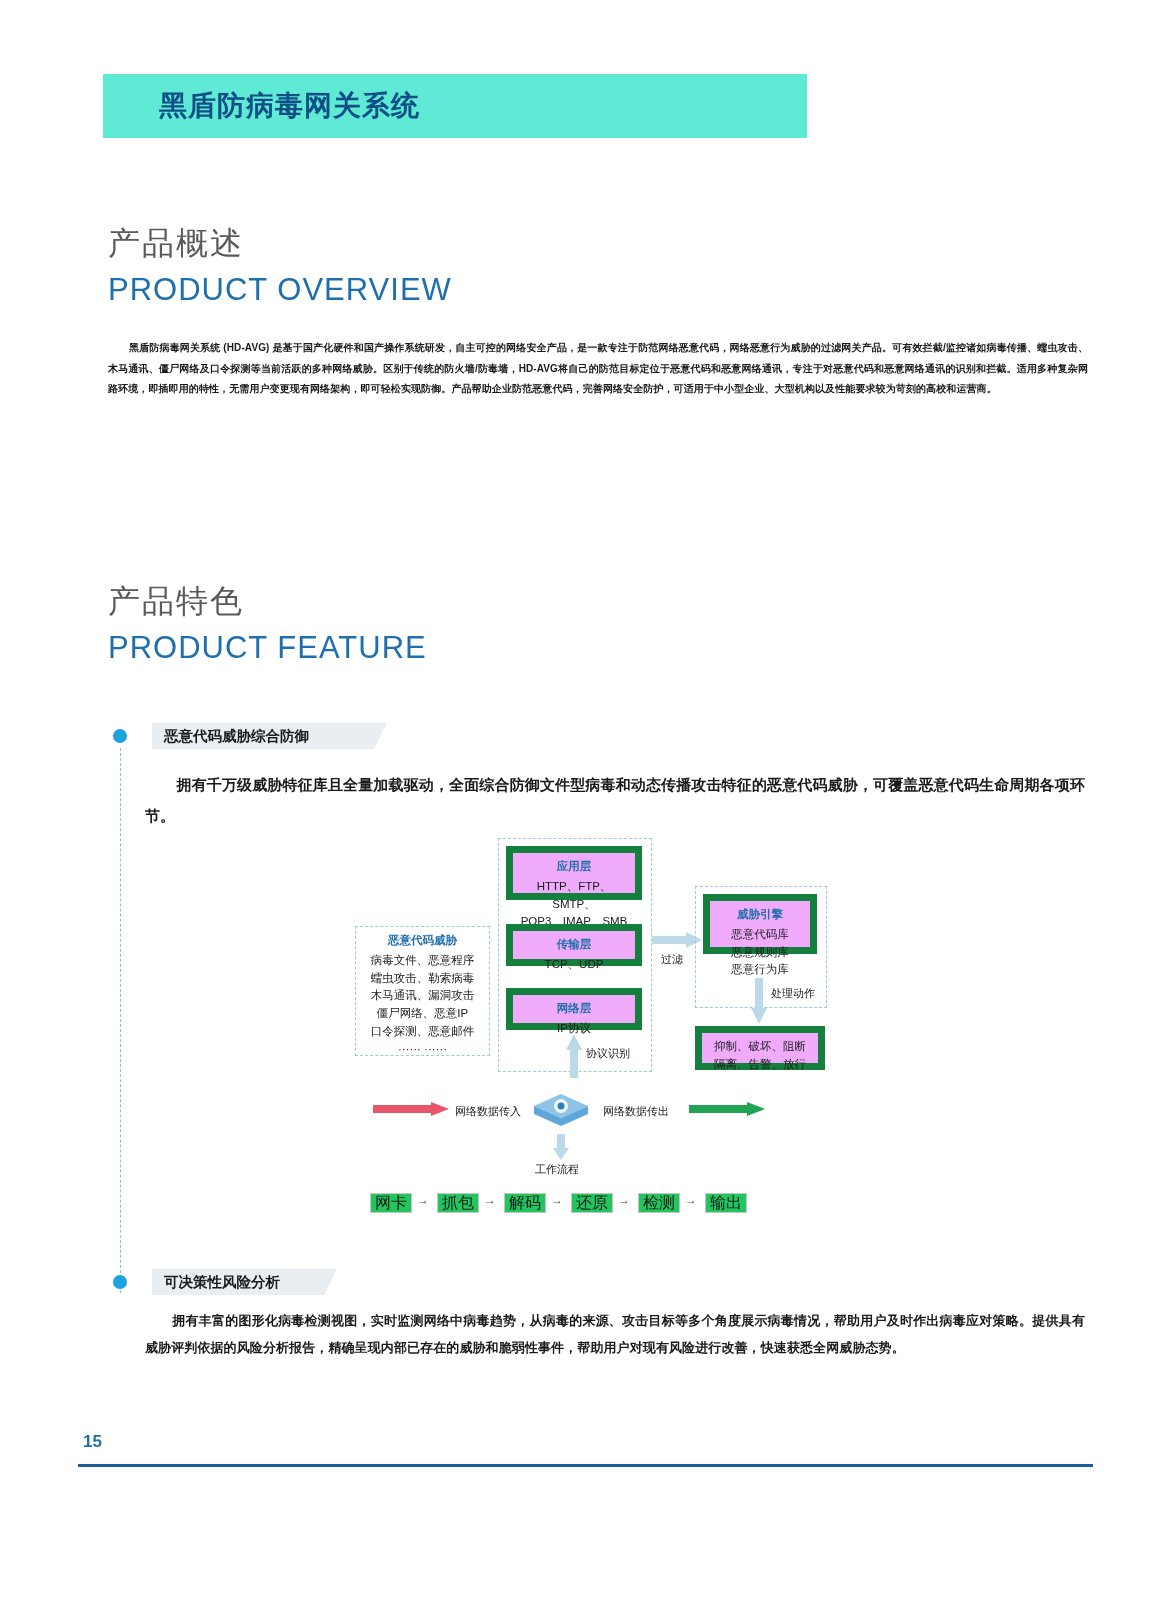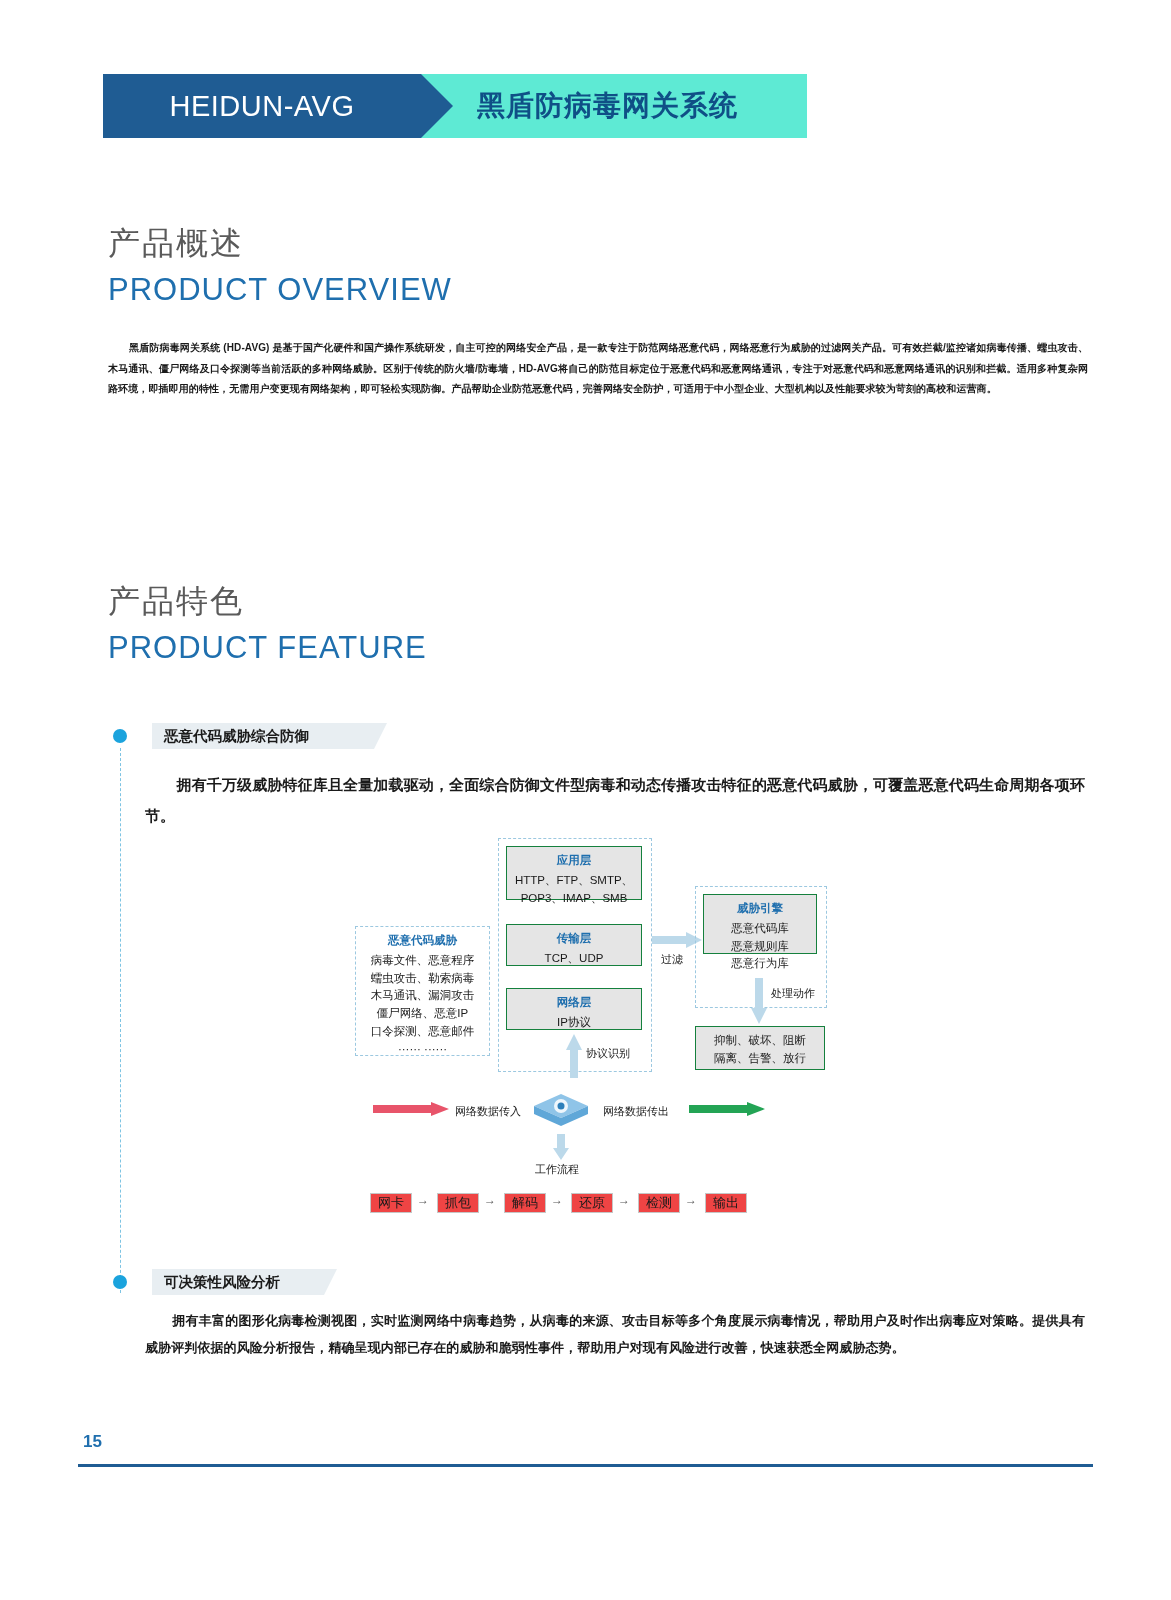--- a/index.html
+++ b/index.html
@@ -140,22 +140,22 @@
     left: 355px;
     top: 838px;
     width: 470px;
     height: 390px;
     font-size: 11.5px;
     color: #1a1a1a;
   }
   .dbox {
     position: absolute;
     box-sizing: border-box;
-    border: 1px solid #15803d;
-    background: #e5e5e5;
+    border: 7px solid #15803d;
+    background: #f0abfc;
     text-align: center;
     line-height: 1.55;
     padding: 5px 4px;
   }
   .dbox .title {
     color: #1f6fae;
     font-weight: bold;
     margin-bottom: 2px;
     display: block;
   }
@@ -166,22 +166,22 @@
   .lbl {
     position: absolute;
     font-size: 11px;
     color: #1a1a1a;
     white-space: nowrap;
   }
   .chip {
     position: absolute;
     box-sizing: border-box;
     border: 1px solid #c6c6c6;
-    background: #ef4444;
-    font-size: 13px;
+    background: #22c55e;
+    font-size: 16px;
     height: 20px;
     line-height: 18px;
     text-align: center;
     color: #1a1a1a;
   }
   .arrow-sm {
     position: absolute;
     font-size: 12px;
     color: #555;
   }
@@ -201,21 +201,20 @@
     top: 1464px;
     width: 1015px;
     height: 3px;
     background: #1f5c93;
   }
 </style>
 </head>
 <body>
 
 <div class="header">
-  <div class="header-left">HEIDUN-AVG</div>
   <div class="header-right">黑盾防病毒网关系统</div>
 </div>
 
 <div class="section-head" style="top:222px;">
   <p class="section-cn">产品概述</p>
   <p class="section-en">PRODUCT OVERVIEW</p>
 </div>
 
 <div class="para" style="left:108px; top:338px; width:980px;">
   <span class="indent">黑盾防病毒网关系统 (HD-AVG) 是基于国产化硬件和国产操作系统研发，自主可控的网络安全产品，是一款专注于防范网络恶意代码，网络恶意行为威胁的过滤网关产品。可有效拦截/监控诸如病毒传播、蠕虫攻击、木马通讯、僵尸网络及口令探测等当前活跃的多种网络威胁。区别于传统的防火墙/防毒墙，HD-AVG将自己的防范目标定位于恶意代码和恶意网络通讯，专注于对恶意代码和恶意网络通讯的识别和拦截。适用多种复杂网路环境，即插即用的特性，无需用户变更现有网络架构，即可轻松实现防御。产品帮助企业防范恶意代码，完善网络安全防护，可适用于中小型企业、大型机构以及性能要求较为苛刻的高校和运营商。</span>

